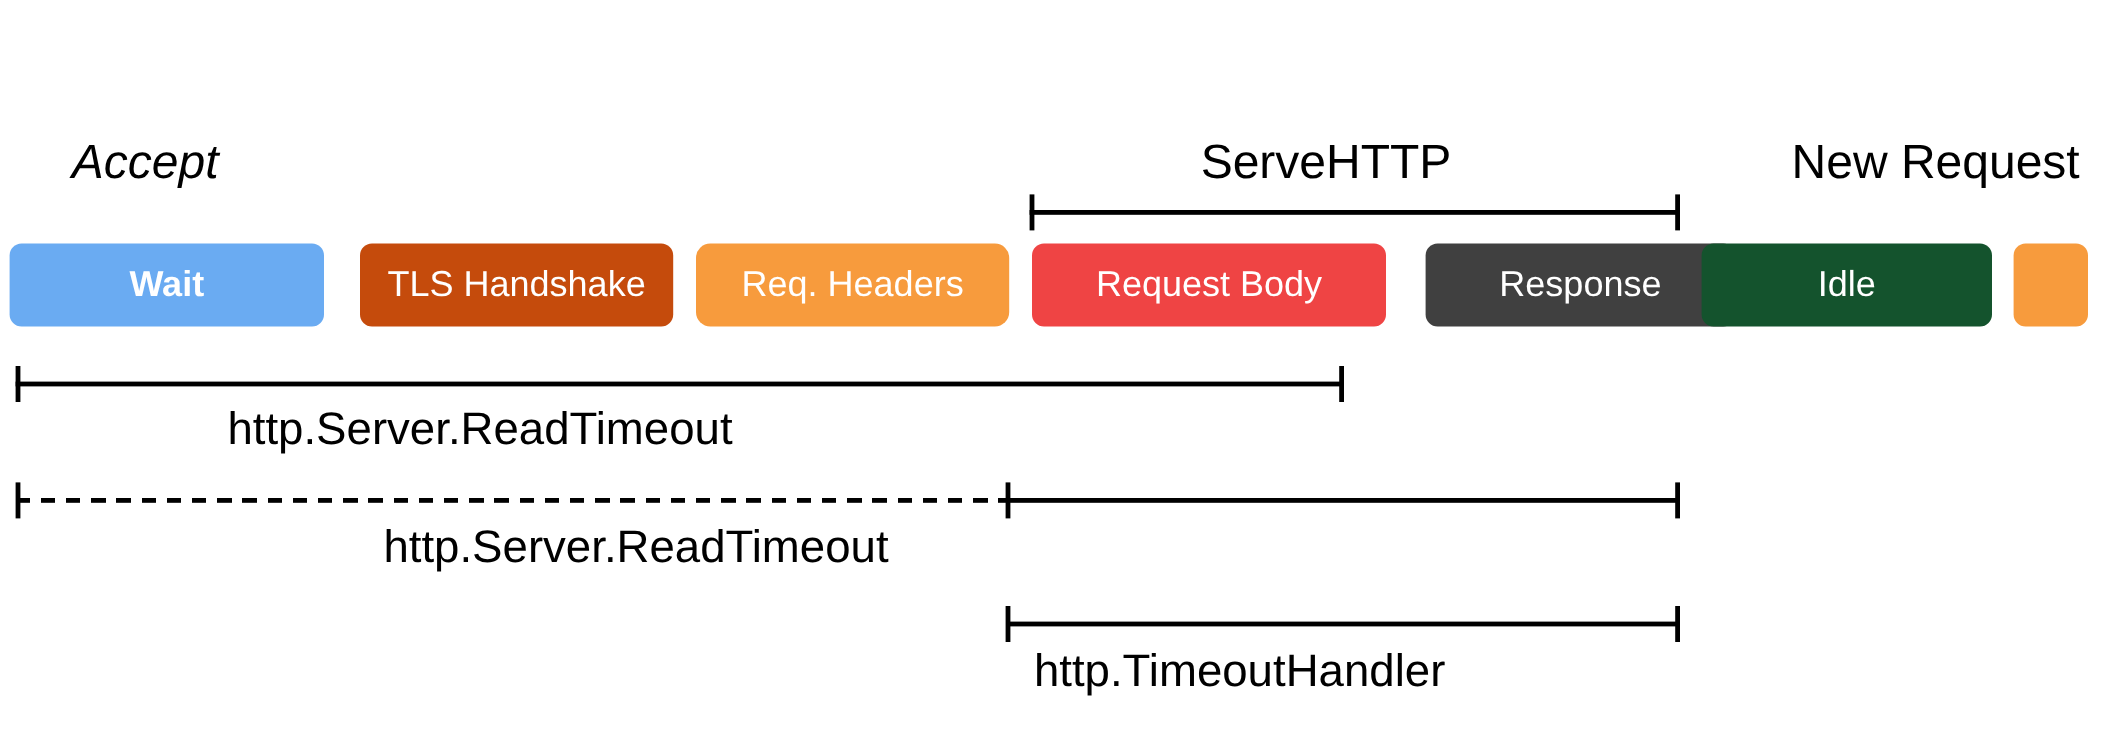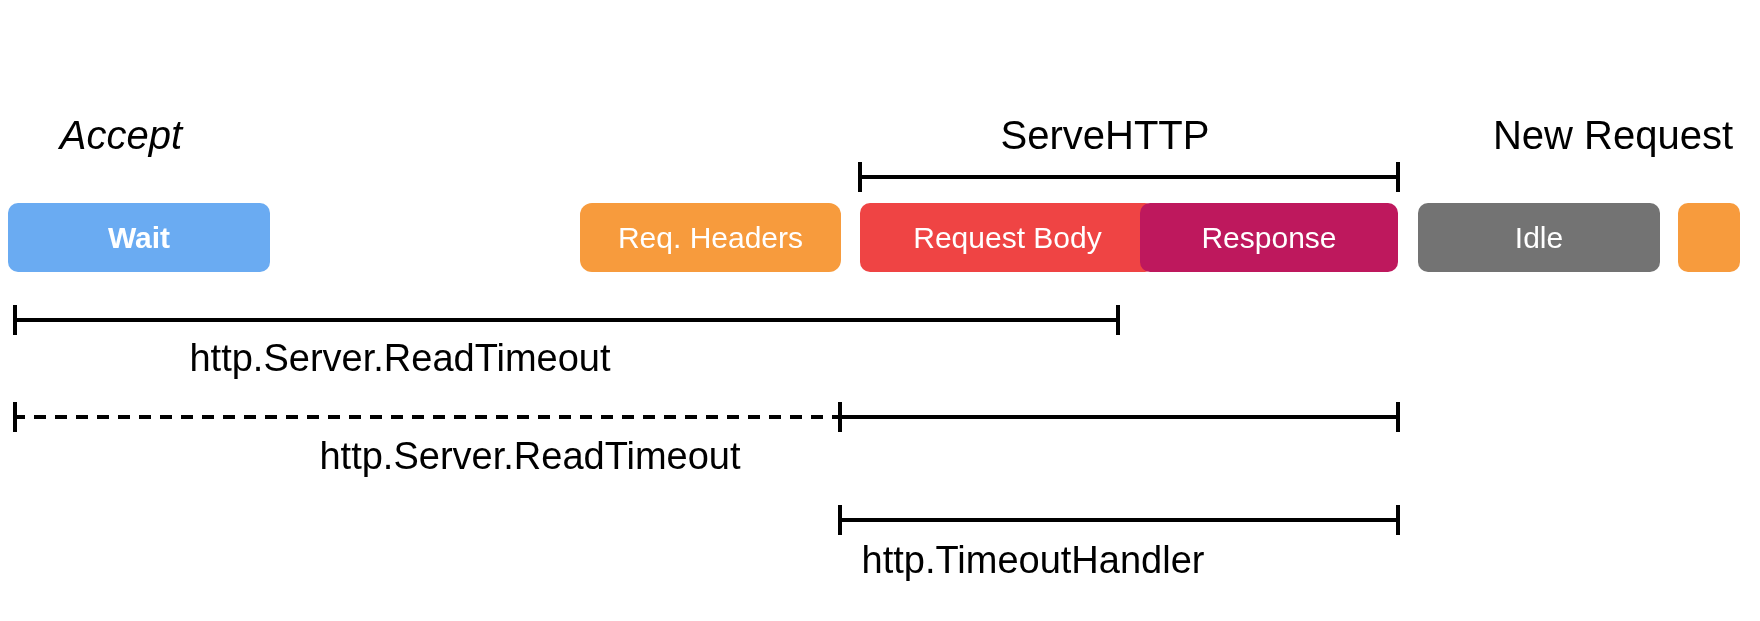--- a/index.html
+++ b/index.html
@@ -34,24 +34,25 @@
 
   <div class="phase-label" style="left:21px; top:112px; width:200px;font-style:italic;">Accept</div>
   <div class="phase-label" style="left:955px; top:112px; width:300px;">ServeHTTP</div>
   <div class="phase-label" style="left:1463px; top:112px; width:300px;">New Request</div>
 
   <div class="hline" style="left:858px; top:175px; width:542px;"></div>
   <div class="tick" style="left:858px; top:162px;"></div>
   <div class="tick" style="left:1396px; top:162px;"></div>
 
   <div class="box bold" style="left: 8px; width: 262px; background-color: rgb(106, 171, 242);">Wait</div>
+  <div class="box" style="left: 300px; width: 261px; background-color: rgb(197, 75, 12);">TLS Handshake</div>
   <div class="box" style="left: 580px; width: 261px; background-color: rgb(247, 155, 61); border-radius: 12px;">Req. Headers</div>
   <div class="box" style="left: 860px; width: 295px; background-color: #ef4444; text-align: center;">Request Body</div>
-  <div class="box" style="left: 1140px; width: 258px; background-color: #be185d;">Response</div>
-  <div class="box" style="left: 1418px; width: 242px; background-color: #737373;">Idle</div>
+  <div class="box" style="left: 1188px; width: 258px; background-color: #404040;">Response</div>
+  <div class="box" style="left: 1418px; width: 242px; background-color: #14532d;">Idle</div>
   <div class="box" style="left: 1678px; width: 62px; background-color: rgb(247, 155, 61);"></div>
 
   <div class="hline" style="left:13px; top:318px; width:1107px;"></div>
   <div class="tick" style="left:13px; top:305px;"></div>
   <div class="tick" style="left:1116px; top:305px;"></div>
   <div class="bracket-label" style="left:100px; top:334px; width:600px;">http.Server.ReadTimeout</div>
 
   <div class="hline dashed" style="left:13px; top:415px; width:827px;"></div>
   <div class="hline" style="left:840px; top:415px; width:558px;"></div>
   <div class="tick" style="left:13px; top:402px;"></div>

